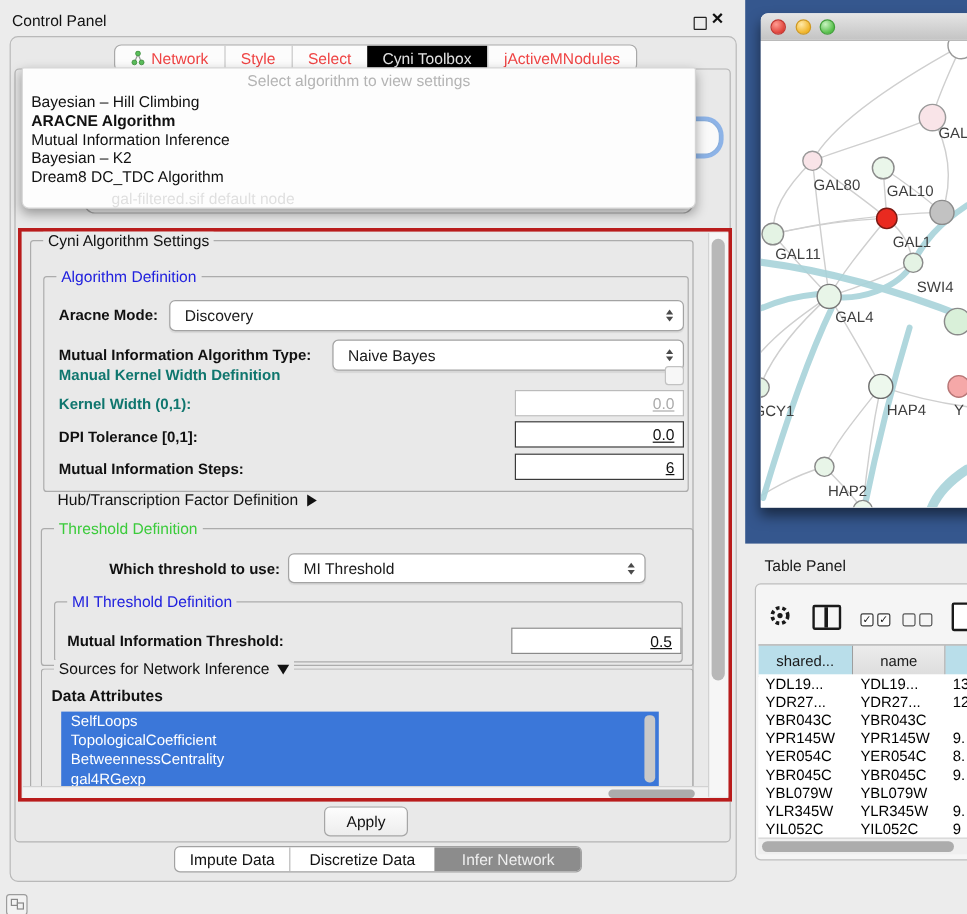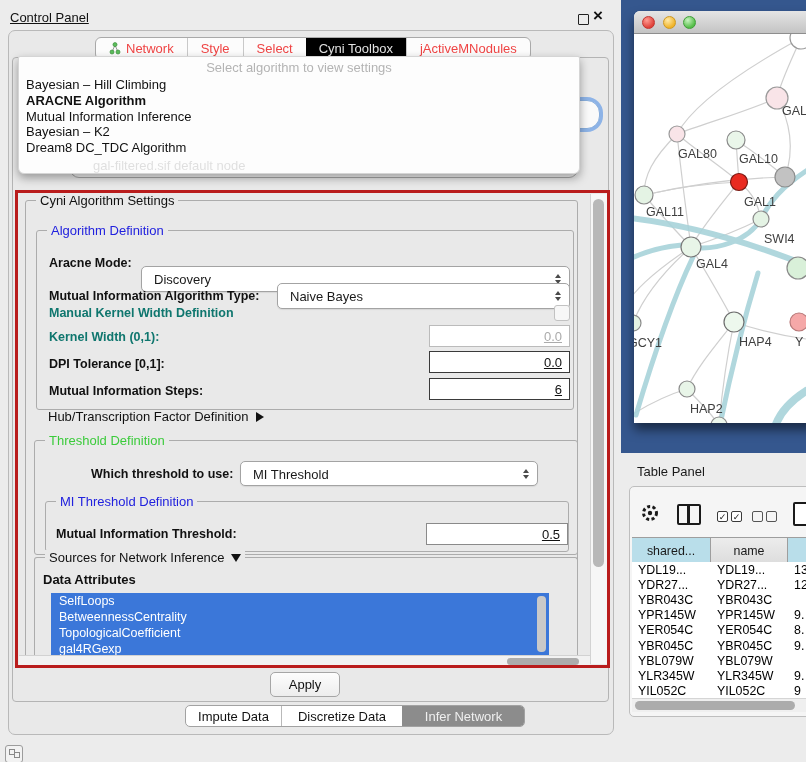--- a/index.html
+++ b/index.html
@@ -32,21 +32,21 @@
   .tcell{font-size:12.4px;color:#000;white-space:nowrap;overflow:hidden;box-sizing:border-box;padding-left:6px;}
   .hcell{display:flex;align-items:center;justify-content:center;font-size:12.4px;color:#1A1A1A;border-right:1px solid #9E9E9E;box-sizing:border-box;height:100%;}
   .cbicon{width:11px;height:11px;border:1.5px solid #3A3A3A;border-radius:2px;display:inline-flex;align-items:center;justify-content:center;font-size:9px;color:#111;background:#FDFDFD;box-sizing:border-box;}
   .light{position:absolute;width:11px;height:11px;border-radius:50%;top:5px;}
 </style>
 </head>
 <body>
 
 <div id="root">
 
-  <div class="abs" style="left:10px;top:10px;font-size:13px;color:#111;text-decoration:underline;">Control Panel</div>
+  <div class="abs" style="left:10px;top:10px;font-size:13px;color:#111;">Control Panel</div>
   <div class="abs" style="left:578px;top:14px;width:9px;height:9px;border:1.6px solid #222;border-radius:1px;"></div>
   <div class="abs" style="left:593px;top:6px;font-size:17px;font-weight:bold;color:#111;">×</div>
 
   <div class="abs" style="left:8px;top:30px;width:604px;height:703px;background:#E9E9E9;border:1px solid #B9B9B9;border-radius:7px;"></div>
 
   <div class="abs" style="left:12px;top:57px;width:595px;height:643px;background:#E9E9E9;border:1px solid #B4B4B4;border-radius:4px;z-index:1;"></div>
 
   <div class="abs" style="left:430px;top:100px;width:168px;height:27px;background:#FAFAFA;border:1px solid #88AEDD;border-radius:13px;box-shadow:0 0 0 3px rgba(110,160,230,.75);z-index:3;"></div>
   <div class="abs" style="left:70px;top:141px;width:506px;height:35px;background:#F3F3F3;border:1px solid #A8A8A8;border-radius:9px;z-index:3;"></div>
 
@@ -78,21 +78,21 @@
 
   <div class="abs" style="left:15px;top:190px;width:589px;height:472px;background:#E9E9E9;border:3px solid #b91c1c;overflow:hidden;z-index:2;">
 
     <div class="fieldset" style="left:7px;top:7px;width:551px;height:462px;">
       <div class="legend" style="color:#111;">Cyni Algorithm Settings</div>
 
       <div class="fieldset" style="left:10px;top:29px;width:536px;height:178px;">
         <div class="legend" style="color:#2121DE;">Algorithm Definition</div>
 
         <div class="abs lbl" style="left:12px;top:25px;">Aracne Mode:</div>
-        <div class="combo" style="left:104px;top:19px;width:427px;height:24px;margin-top:16px;">
+        <div class="combo" style="left:104px;top:19px;width:427px;height:24px;">
           <span class="val">Discovery</span>
           <span class="stepper">
               <span class="tri-up"></span>
               <span class="tri-down"></span>
             </span>
         </div>
 
         <div class="abs lbl" style="left:12px;top:58px;">Mutual Information Algorithm Type:</div>
         <div class="combo" style="left:240px;top:52px;width:291px;height:24px;">
           <span class="val">Naive Bayes</span>
@@ -143,38 +143,38 @@
         <div class="legend" style="color:#111;display:flex;align-items:center;gap:6px;">
           <span>Sources for Network Inference</span>
           <span style="width:0;height:0;border-left:5.5px solid transparent;border-right:5.5px solid transparent;border-top:8px solid #111;"></span>
         </div>
         <div class="abs lbl" style="left:8px;top:14px;font-size:13px;">Data Attributes</div>
         <div class="abs" style="left:16px;top:35px;width:498px;height:66px;background:#3B77D9;overflow:hidden;" id="attr-list">
           <div class="abs" style="right:3px;top:3px;width:9px;height:58px;background:#3B77D9;">
             <div style="width:9px;height:56px;background:#C9C9C9;border-radius:4px;"></div>
           </div>
         <div class="list-item">SelfLoops</div>
+            <div class="list-item">TopologicalCoefficient</div>
             <div class="list-item">BetweennessCentrality</div>
-            <div class="list-item">TopologicalCoefficient</div>
             <div class="list-item">gal4RGexp</div>
           </div>
       </div>
     </div>
 
     <div class="abs" style="left:572px;top:1px;width:16px;height:470px;background:#F6F6F6;border-left:1px solid #D2D2D2;">
       <div style="position:absolute;left:2px;top:5px;width:11px;height:368px;background:#B8B8B8;border-radius:6px;"></div>
     </div>
     <div class="abs" style="left:1px;top:462px;width:571px;height:10px;background:#F2F2F2;border-top:1px solid #D2D2D2;">
       <div style="position:absolute;left:488px;top:1.5px;width:72px;height:7px;background:#ACACAC;border-radius:4px;"></div>
     </div>
   </div>
 
   <div class="abs" style="left:270px;top:672px;width:68px;height:23px;background:linear-gradient(#FDFDFD,#EDEDED);border:1px solid #A6A6A6;border-radius:5px;display:flex;align-items:center;justify-content:center;font-size:13px;color:#111;z-index:2;">Apply</div>
 
-  <div class="abs" style="left:145px;top:705px;width:338px;height:20px;background:#FFFFFF;border:1px solid #A2A2A2;border-radius:5px;display:flex;overflow:hidden;z-index:2;margin-left:40px;" id="bottom-tabs">
+  <div class="abs" style="left:145px;top:705px;width:338px;height:20px;background:#FFFFFF;border:1px solid #A2A2A2;border-radius:5px;display:flex;overflow:hidden;z-index:2;" id="bottom-tabs">
       <div class="btab" style="width: 95px;">Impute Data</div>
       <div class="btab" style="width: 120px;">Discretize Data</div>
       <div class="btab sel" style="width: 123px;">Infer Network</div>
     </div>
 
   <div class="abs" style="left:5px;top:745px;width:16px;height:16px;background:#F2F2F2;border:1px solid #9C9C9C;border-radius:3px;">
     <div style="position:absolute;left:3px;top:3px;width:4px;height:4px;border:1px solid #888;"></div>
     <div style="position:absolute;left:8px;top:6px;width:4px;height:4px;border:1px solid #888;"></div>
   </div>
 

